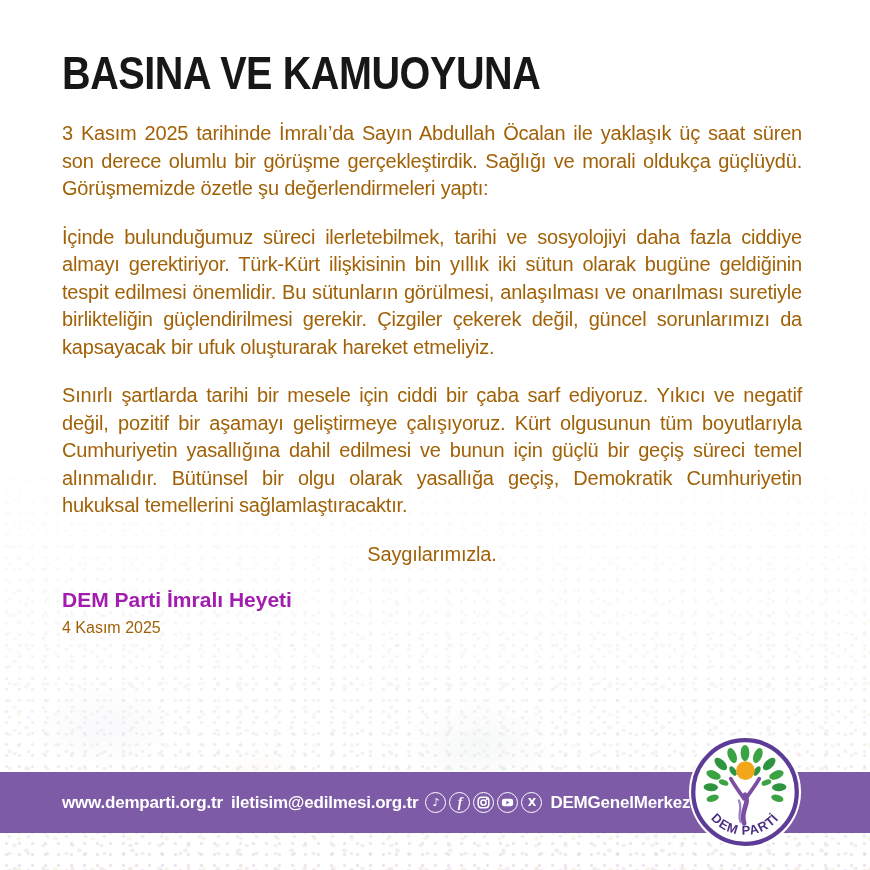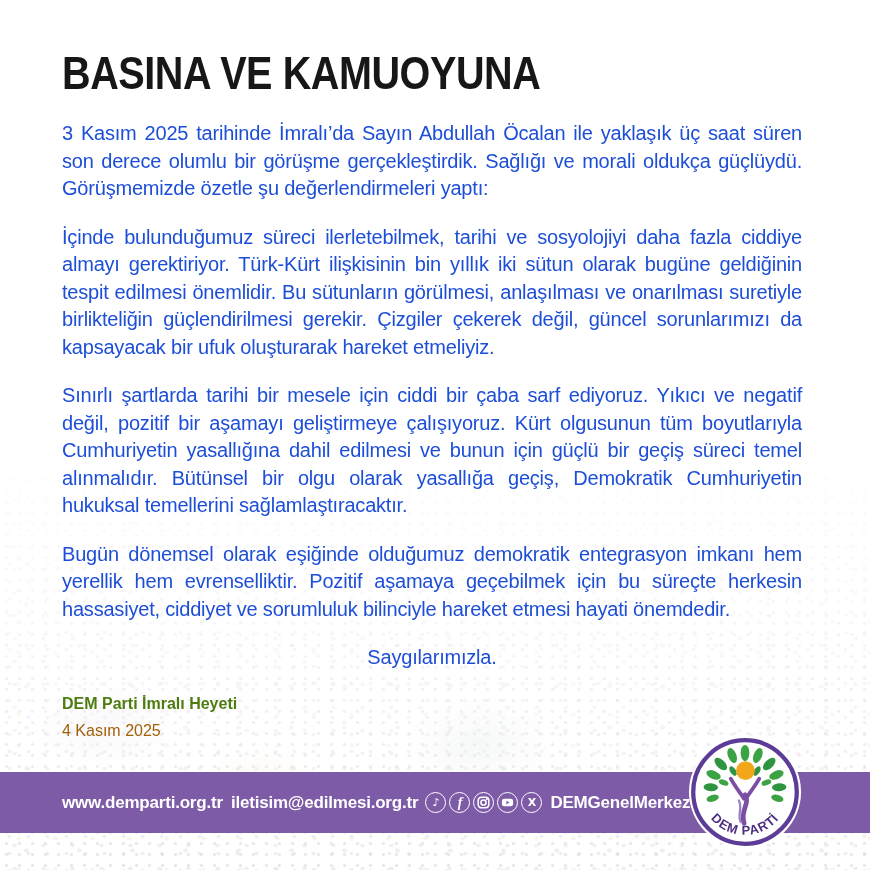--- a/index.html
+++ b/index.html
@@ -36,24 +36,24 @@
   }
   h1.title{
     margin:0 0 24px 0;
     font-size:46px;line-height:46px;font-weight:bold;color:#171717;
     letter-spacing:-0.5px;white-space:nowrap;
     transform:scaleX(0.86);transform-origin:left top;
   }
   .content p{
     margin:0 0 21px 0;
     font-size:20px;line-height:27.5px;letter-spacing:-0.2px;
-    text-align:justify;color:#1d4ed8;
+    text-align:justify;color:#a16207;
   }
   .content p.closing{margin:6px 0 18px 0;text-align:center;}
-  .signature{font-size:16px;line-height:27.5px;font-weight:bold;color:#4d7c0f;}
+  .signature{font-size:21px;line-height:27.5px;font-weight:bold;color:#a21caf;}
   .sig-date{font-size:16px;line-height:27.5px;color:#a16207;}
 
   
   .footer-bar{
     position:absolute;left:0;right:0;top:772px;height:61px;
     background:#7d5ba6;
     display:flex;align-items:center;
     padding-left:62px;box-sizing:border-box;
     color:#ffffff;font-weight:bold;font-size:17px;letter-spacing:-0.2px;
     z-index:2;
@@ -79,21 +79,20 @@
 
 <div class="card">
 
   <div class="crowd"></div>
 
   <div class="content">
     <h1 class="title">BASINA VE KAMUOYUNA</h1>
     <p>3 Kasım 2025 tarihinde İmralı’da Sayın Abdullah Öcalan ile yaklaşık üç saat süren son derece olumlu bir görüşme gerçekleştirdik. Sağlığı ve morali oldukça güçlüydü. Görüşmemizde özetle şu değerlendirmeleri yaptı:</p>
     <p>İçinde bulunduğumuz süreci ilerletebilmek, tarihi ve sosyolojiyi daha fazla ciddiye almayı gerektiriyor. Türk-Kürt ilişkisinin bin yıllık iki sütun olarak bugüne geldiğinin tespit edilmesi önemlidir. Bu sütunların görülmesi, anlaşılması ve onarılması suretiyle birlikteliğin güçlendirilmesi gerekir. Çizgiler çekerek değil, güncel sorunlarımızı da kapsayacak bir ufuk oluşturarak hareket etmeliyiz.</p>
     <p>Sınırlı şartlarda tarihi bir mesele için ciddi bir çaba sarf ediyoruz. Yıkıcı ve negatif değil, pozitif bir aşamayı geliştirmeye çalışıyoruz. Kürt olgusunun tüm boyutlarıyla Cumhuriyetin yasallığına dahil edilmesi ve bunun için güçlü bir geçiş süreci temel alınmalıdır. Bütünsel bir olgu olarak yasallığa geçiş, Demokratik Cumhuriyetin hukuksal temellerini sağlamlaştıracaktır.</p>
-    <p>Bugün dönemsel olarak eşiğinde olduğumuz demokratik entegrasyon imkanı hem yerellik hem evrenselliktir. Pozitif aşamaya geçebilmek için bu süreçte herkesin hassasiyet, ciddiyet ve sorumluluk bilinciyle hareket etmesi hayati önemdedir.</p>
     <p class="closing">Saygılarımızla.</p>
     <div class="signature">DEM Parti İmralı Heyeti</div>
     <div class="sig-date">4 Kasım 2025</div>
   </div>
 
   <div class="footer-bar">
     <span>www.demparti.org.tr</span>
     <span class="sep"></span>
     <span>iletisim@edilmesi.org.tr</span>
 

